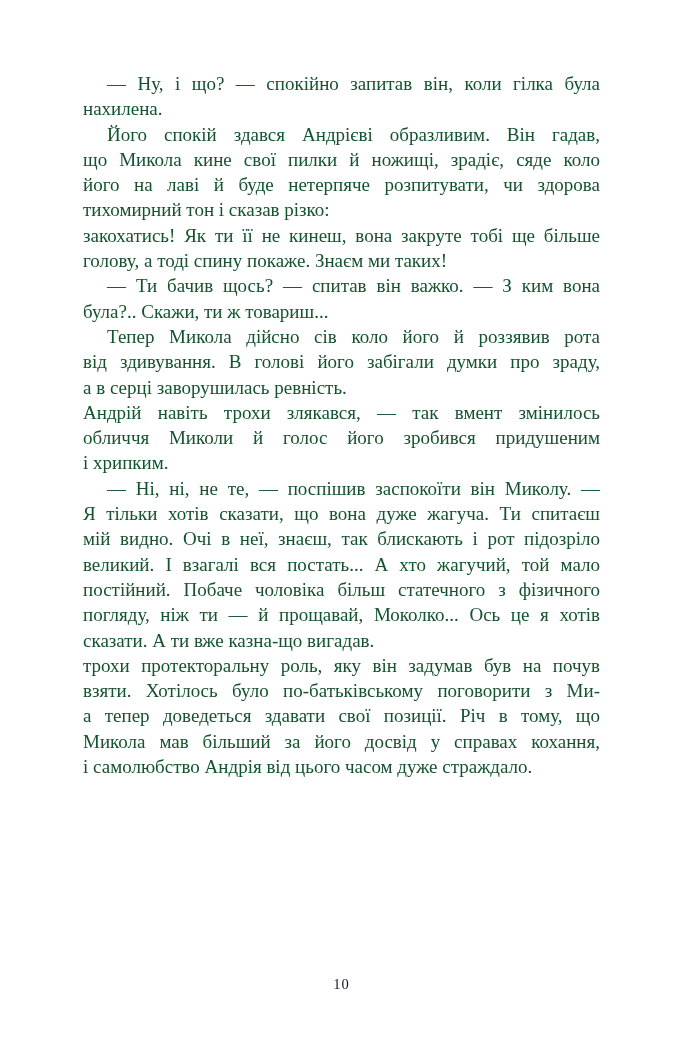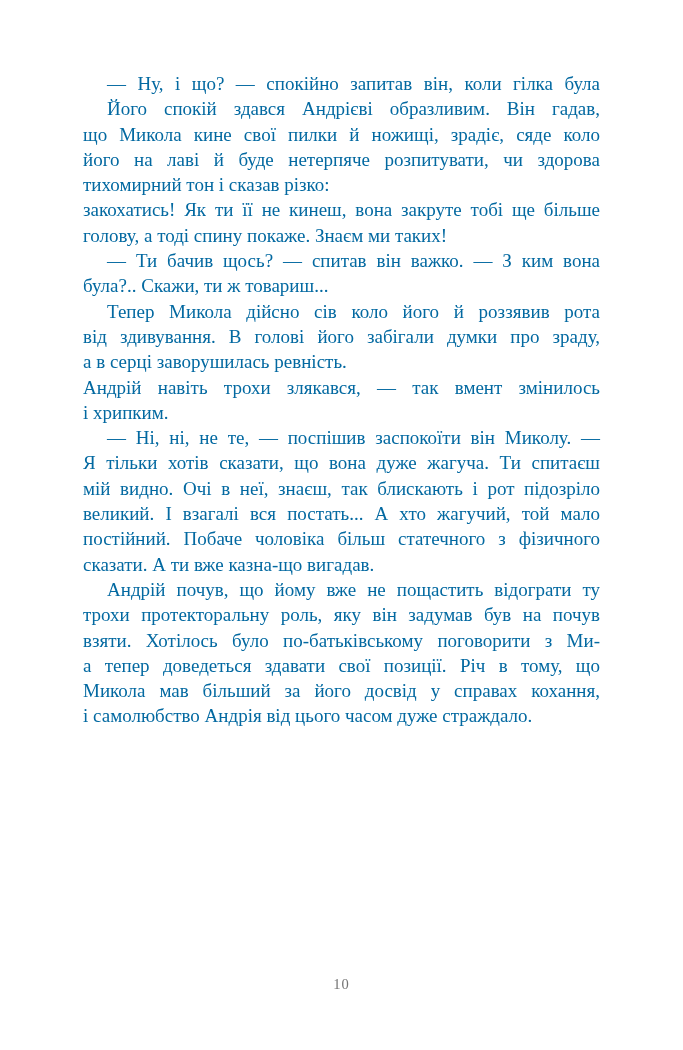--- a/index.html
+++ b/index.html
@@ -17,21 +17,21 @@
   .book-page {
     position: absolute;
     inset: 0;
     background: #ffffff;
   }
   .text-block {
     position: absolute;
     left: 83px;
     top: 71px;
     width: 517px;
-    color: #0369a1;
+    color: #14532d;
     font-size: 19px;
   }
   .paragraph {
     margin: 0;
     padding: 0;
   }
   .line {
     line-height: 25.3px;
     text-align: justify;
     text-align-last: justify;
@@ -44,30 +44,31 @@
     text-align-last: left;
   }
   .page-number {
     position: absolute;
     left: 83px;
     width: 517px;
     top: 976px;
     text-align: center;
     font-size: 14.5px;
     letter-spacing: 1px;
-    color: #737373;
+    color: #0f172a;
   }
 </style>
 </head>
 <body>
 
 <div class="book-page">
   <div class="text-block" id="text-block">
       <div class="paragraph">
         <div class="line first">— Ну, і що? — спокійно запитав він, коли гілка була</div>
+        <div class="line last">нахилена.</div>
       </div>
       <div class="paragraph">
         <div class="line first">Його спокій здався Андрієві образливим. Він гадав,</div>
         <div class="line">що Микола кине свої пилки й ножищі, зрадіє, сяде коло</div>
         <div class="line">його на лаві й буде нетерпяче розпитувати, чи здорова</div>
         <div class="line last">тихомирний тон і сказав різко:</div>
       </div>
       <div class="paragraph">
         <div class="line">закохатись! Як ти її не кинеш, вона закруте тобі ще більше</div>
         <div class="line last">голову, а тоді спину покаже. Знаєм ми таких!</div>
@@ -76,32 +77,33 @@
         <div class="line first">— Ти бачив щось? — спитав він важко. — З ким вона</div>
         <div class="line last">була?.. Скажи, ти ж товариш...</div>
       </div>
       <div class="paragraph">
         <div class="line first">Тепер Микола дійсно сів коло його й роззявив рота</div>
         <div class="line">від здивування. В голові його забігали думки про зраду,</div>
         <div class="line last">а в серці заворушилась ревність.</div>
       </div>
       <div class="paragraph">
         <div class="line">Андрій навіть трохи злякався, — так вмент змінилось</div>
+        <div class="line">обличчя Миколи й голос його зробився придушеним</div>
         <div class="line last">і хрипким.</div>
       </div>
       <div class="paragraph">
         <div class="line first">— Ні, ні, не те, — поспішив заспокоїти він Миколу. —</div>
         <div class="line">Я тільки хотів сказати, що вона дуже жагуча. Ти спитаєш</div>
         <div class="line">мій видно. Очі в неї, знаєш, так блискають і рот підозріло</div>
         <div class="line">великий. І взагалі вся постать... А хто жагучий, той мало</div>
         <div class="line">постійний. Побаче чоловіка більш статечного з фізичного</div>
+        <div class="line">погляду, ніж ти — й прощавай, Моколко... Ось це я хотів</div>
         <div class="line last">сказати. А ти вже казна-що вигадав.</div>
       </div>
       <div class="paragraph">
-        <div class="line first">Андрій почув, що йому вже не пощастить відограти ту</div>
         <div class="line">трохи протекторальну роль, яку він задумав був на почув</div>
         <div class="line">взяти. Хотілось було по-батьківському поговорити з Ми-</div>
         <div class="line">а тепер доведеться здавати свої позиції. Річ в тому, що</div>
         <div class="line">Микола мав більший за його досвід у справах кохання,</div>
         <div class="line last">і самолюбство Андрія від цього часом дуже страждало.</div>
       </div>
     </div>
   <div class="page-number">10</div>
 </div>
 

